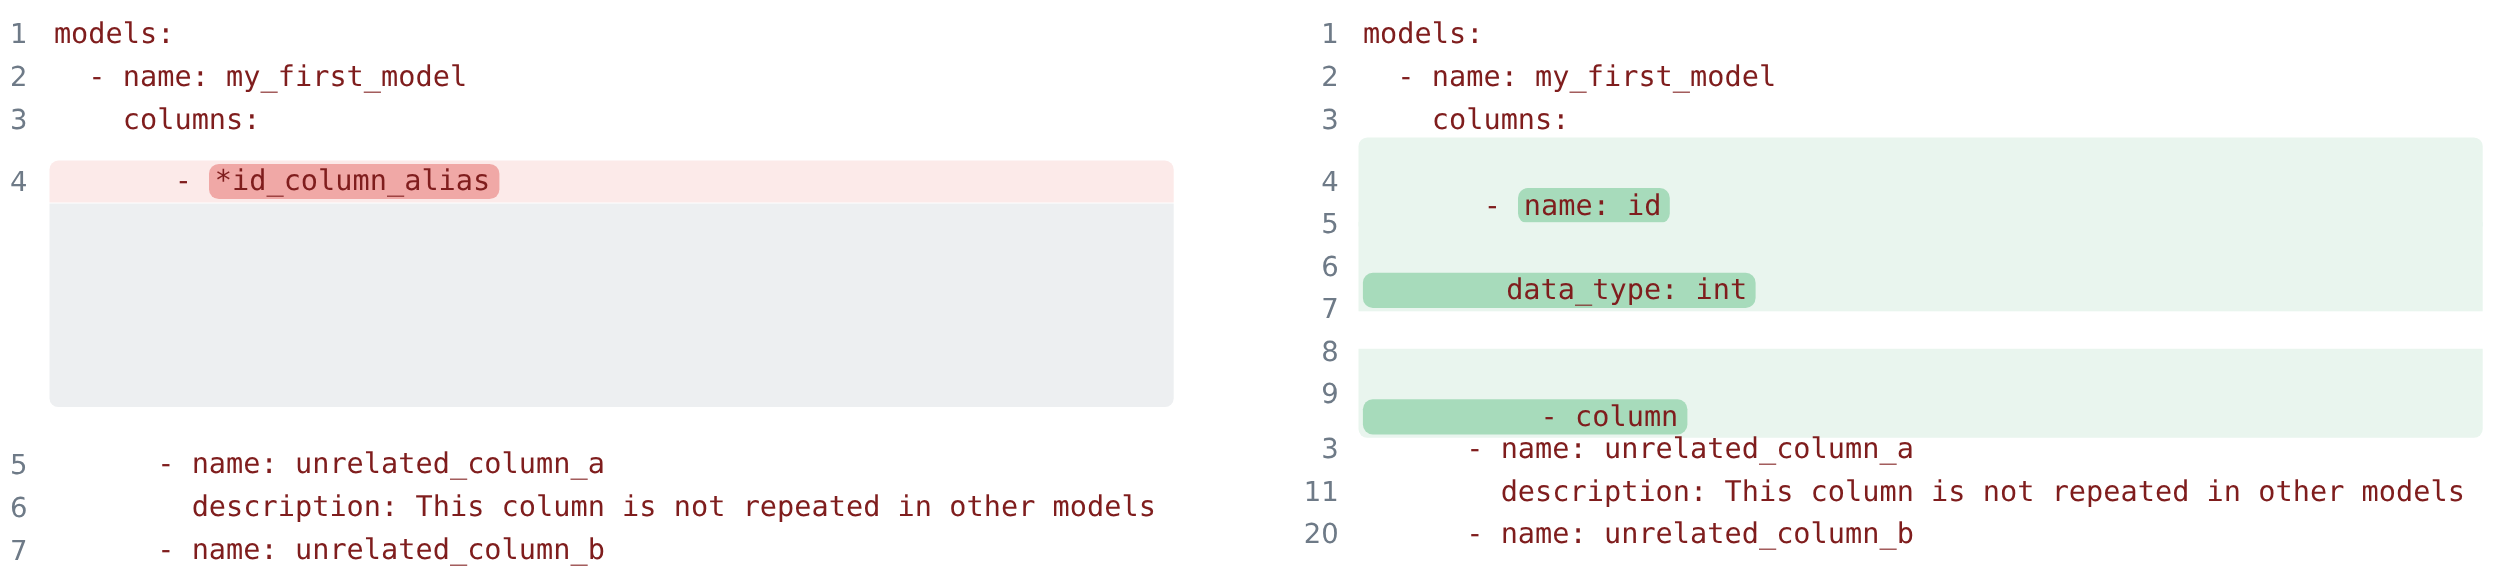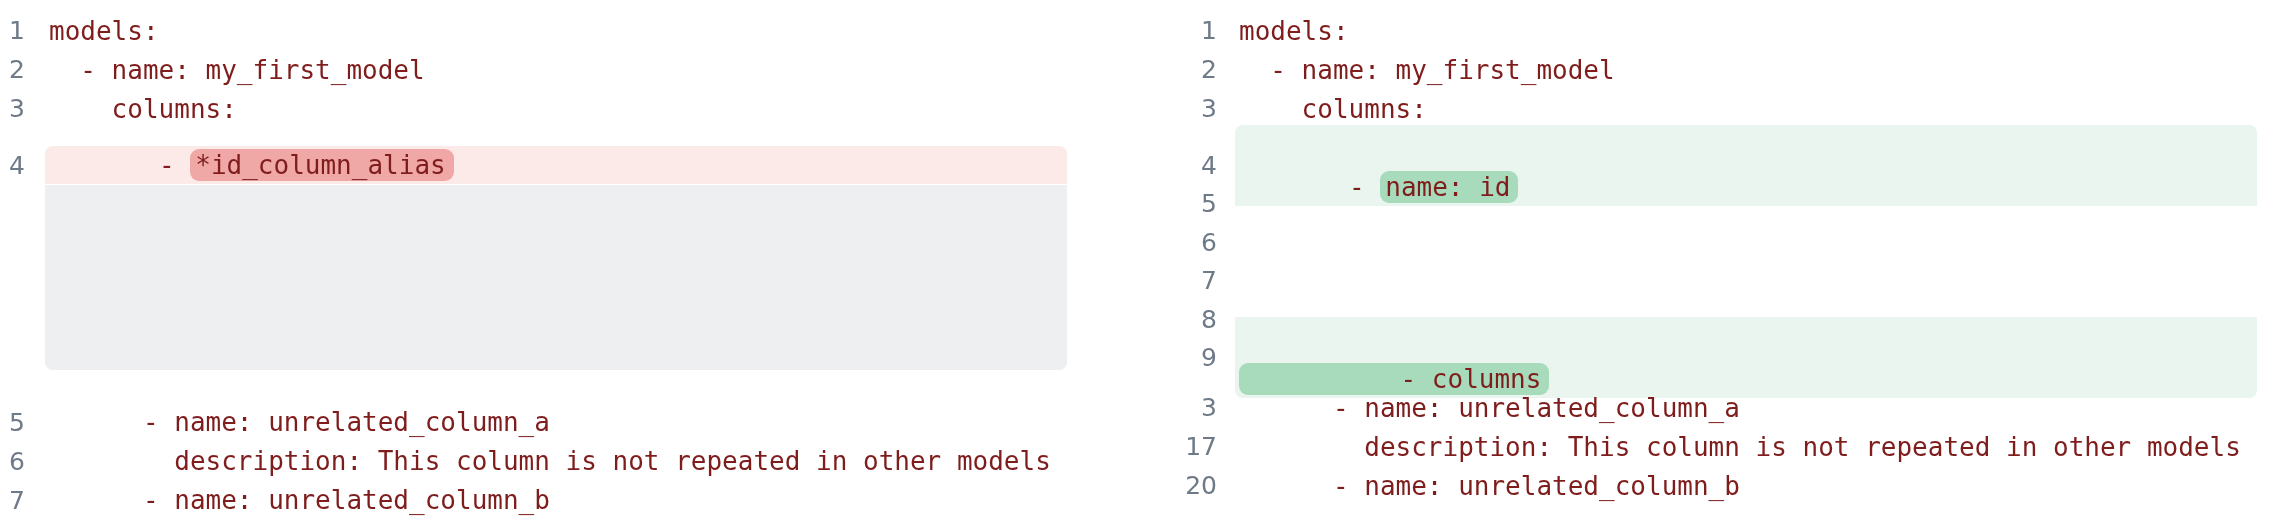--- a/index.html
+++ b/index.html
@@ -132,37 +132,38 @@
       </div>
       <div class="row added hl hl-first">
         <span class="num">4</span>
         <span class="code">      - <span class="pill">name: id</span></span>
       </div>
       <div class="row added hl">
         <span class="num">5</span>
       </div>
       <div class="row added hl">
         <span class="num">6</span>
+        <span class="code"><span class="pill">        data_type: int</span></span>
       </div>
       <div class="row added hl">
         <span class="num">7</span>
       </div>
       <div class="row added hl">
         <span class="num">8</span>
       </div>
       <div class="row added hl hl-last">
         <span class="num">9</span>
-        <span class="code"><span class="pill">          - columns</span></span>
+        <span class="code"><span class="pill">          - column</span></span>
       </div>
       <div class="row context">
         <span class="num">3</span>
         <span class="code">      - name: unrelated_column_a</span>
       </div>
       <div class="row context">
-        <span class="num">17</span>
+        <span class="num">11</span>
         <span class="code">        description: This column is not repeated in other models</span>
       </div>
       <div class="row context">
         <span class="num">20</span>
         <span class="code">      - name: unrelated_column_b</span>
       </div>
     </section>
   </div>
 
 </body></html>

